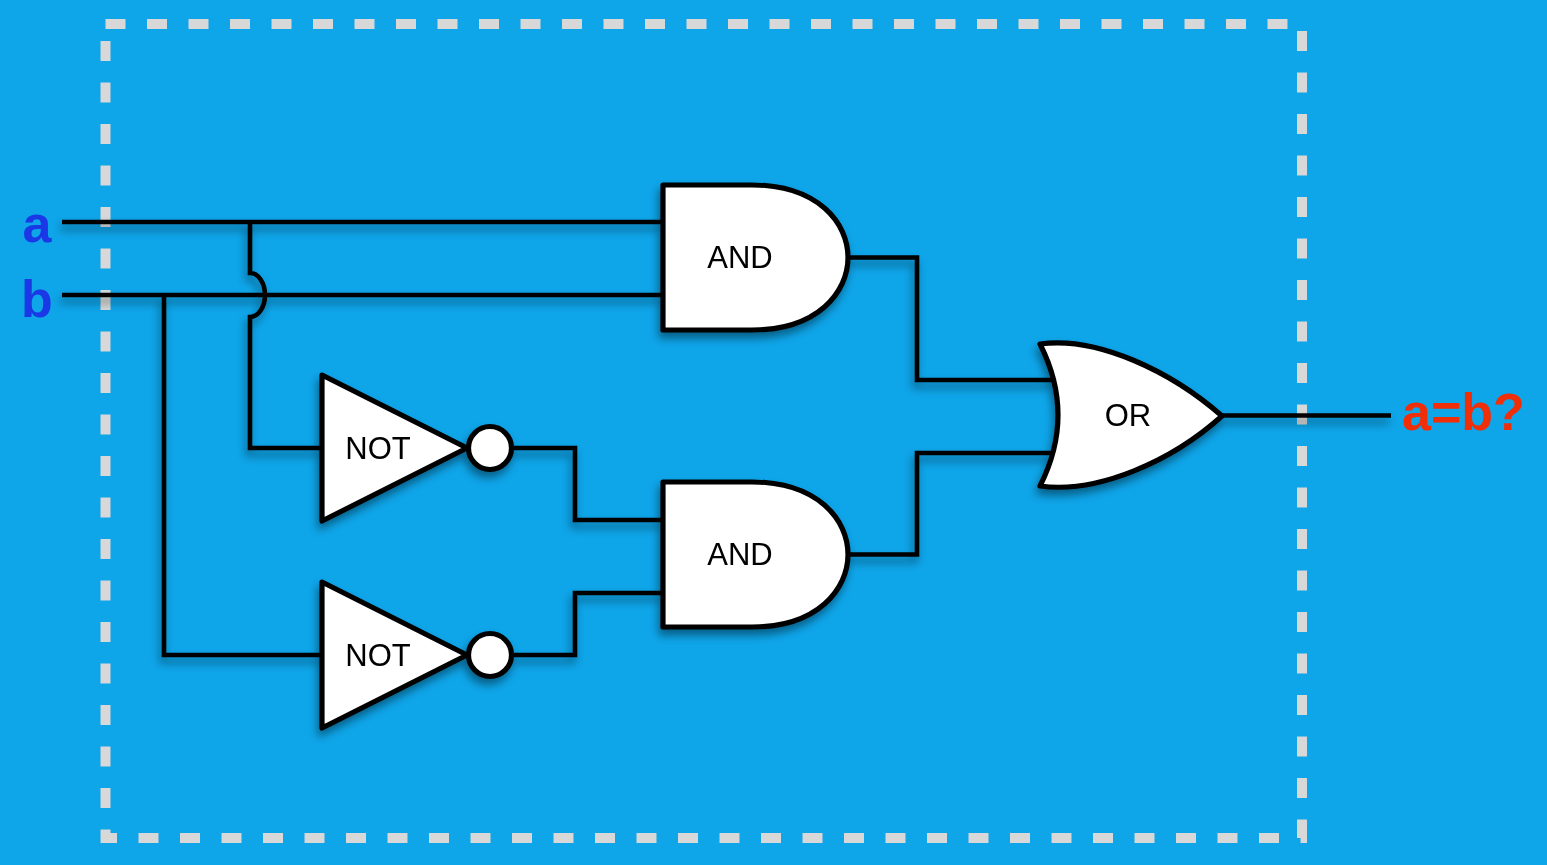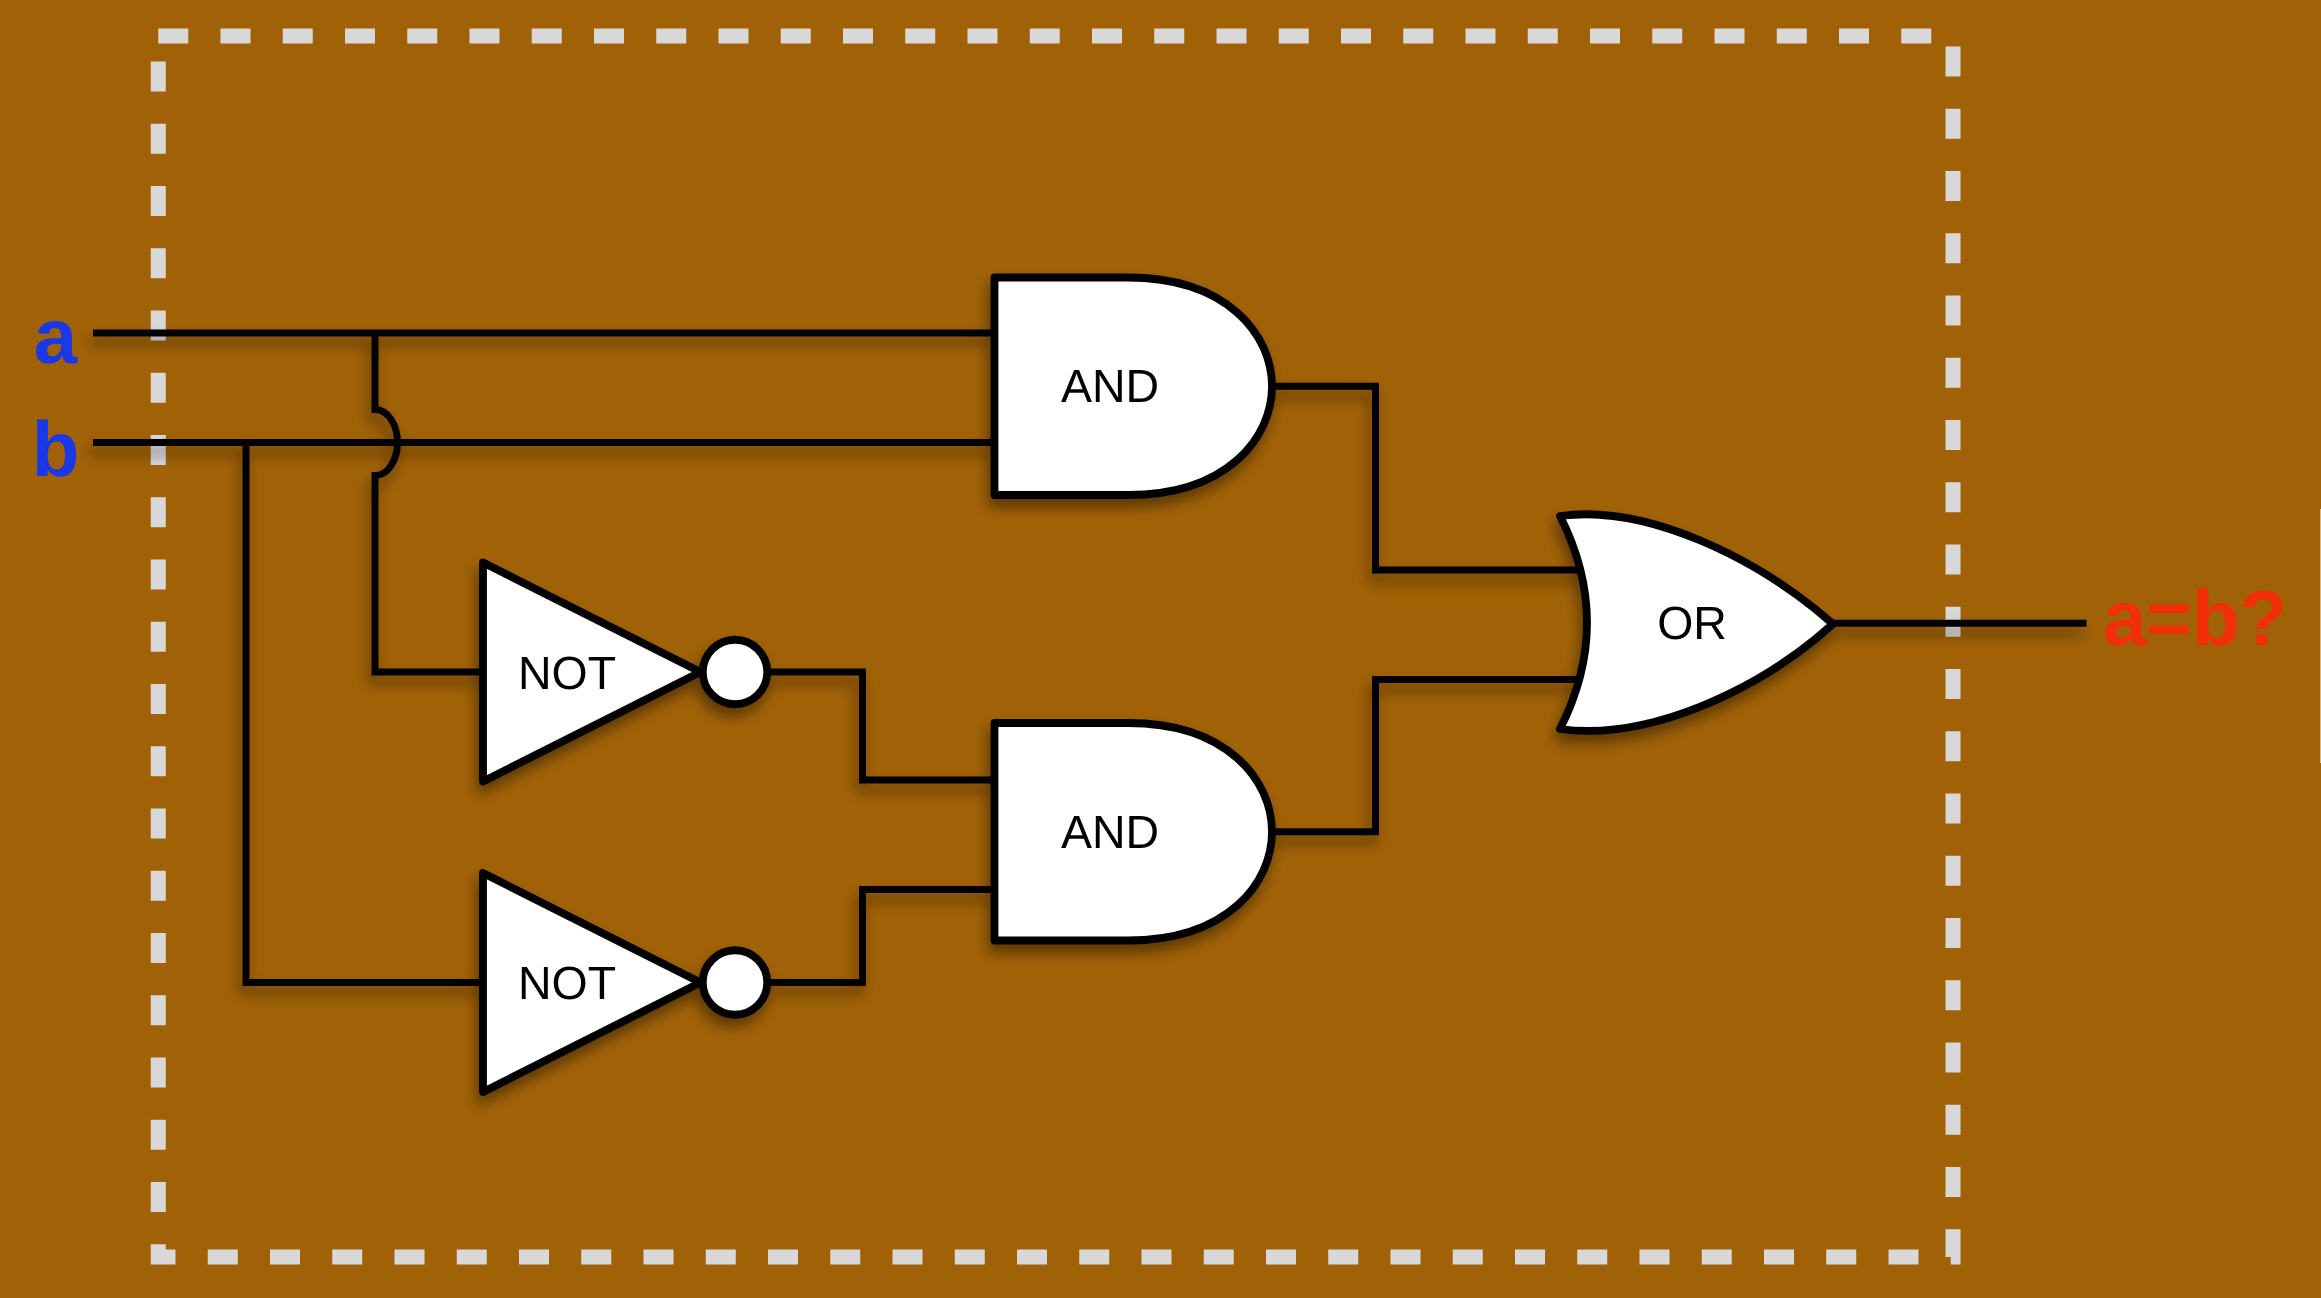--- a/index.html
+++ b/index.html
@@ -4,21 +4,21 @@
 <style>
   html, body {
     margin: 0;
     padding: 0;
     background: #ffffff;
   }
   .stage {
     position: relative;
     width: 1547px;
     height: 865px;
-    background: #a16207;
+    background: #0ea5e9;
     overflow: hidden;
     font-family: "Liberation Sans", "DejaVu Sans", sans-serif;
   }
   svg { display: block; }
   .wire {
     fill: none;
     stroke: #000000;
     stroke-width: 4.6;
     stroke-linecap: butt;
     stroke-linejoin: miter;

